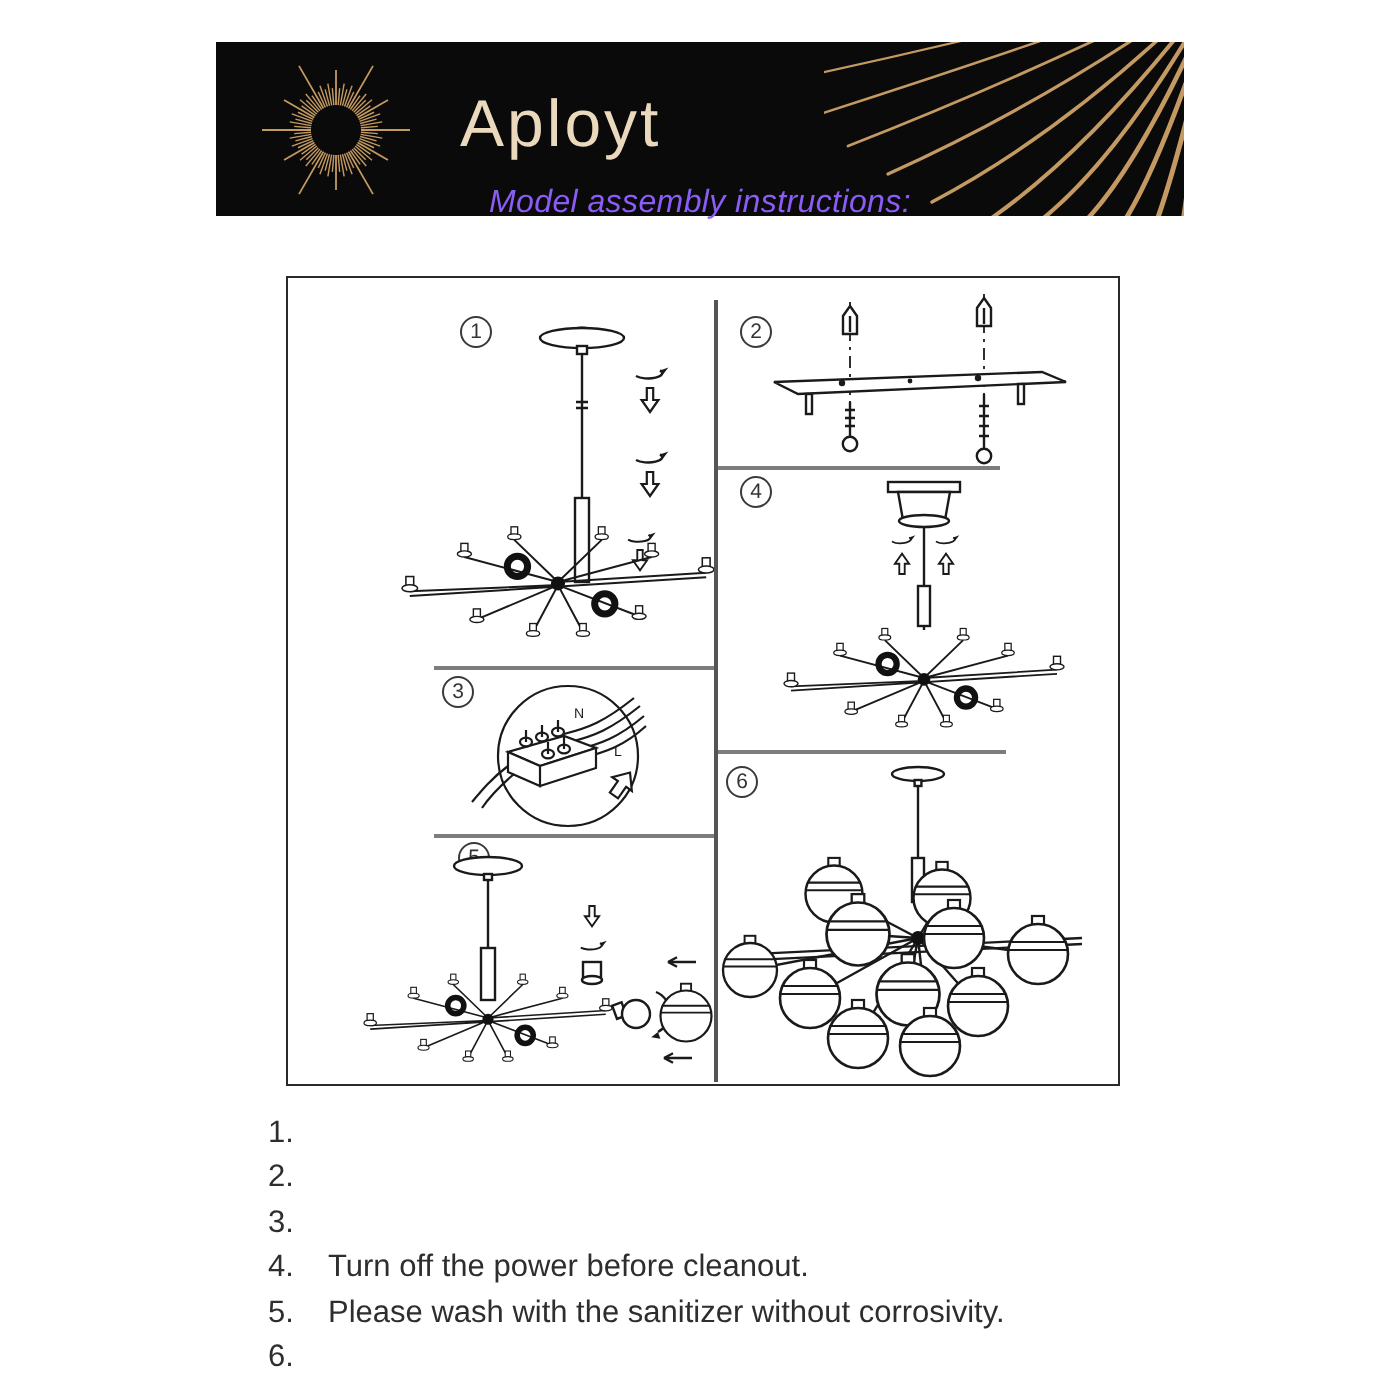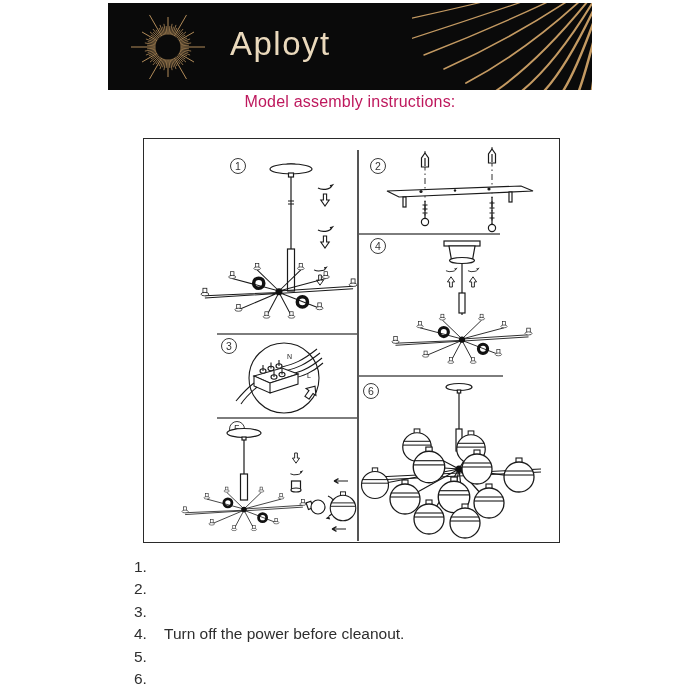--- a/index.html
+++ b/index.html
@@ -1,31 +1,31 @@
 <!DOCTYPE html>
 <html><head>
 <meta charset="utf-8">
 <style>
   html,body{margin:0;padding:0;}
   body{
     width:700px;height:700px;position:relative;background:#ffffff;
     font-family:"Liberation Sans", sans-serif;color:#2e2e2e;overflow:hidden;
   }
   .header{
-    position:absolute;left:108px;top:3px;width:484px;height:87px;
+    position:absolute;left:108px;top:21px;width:484px;height:87px;
     background:#0a0a0a;overflow:hidden;
   }
   .brand{
     position:absolute;left:122px;top:22px;font-size:33px;font-weight:300;
     letter-spacing:1.5px;color:#ead9bc;
   }
   .logo-svg{position:absolute;left:18px;top:2px;}
   .corner-rays{position:absolute;right:0;top:0;}
   .title-wrap{position:absolute;left:0;top:92px;width:700px;text-align:center;line-height:19px;}
-  .title-line{font-size:16px;font-weight:500;color:#be185d;letter-spacing:0.2px;}
+  .title-line{font-size:16px;font-weight:500;color:#8b5cf6;letter-spacing:0.2px;font-style:italic;}
   .diagram-box{
     position:absolute;left:143px;top:138px;width:417px;height:405px;
     border:1.5px solid #2a2a2a;box-sizing:border-box;
   }
   .vdiv{position:absolute;left:213px;top:11px;width:1.5px;height:391px;background:#555;}
   .hdiv{position:absolute;height:2px;background:#7d7d7d;}
   .hdiv.ld1{top:194px;left:73px;width:140px;}
   .hdiv.ld2{top:278px;left:73px;width:140px;}
   .hdiv.rd1{top:94px;left:215px;width:141px;}
   .hdiv.rd2{top:236px;left:215px;width:144px;}
@@ -338,17 +338,18 @@
   </div>
   <div class="note-row">
     <span class="note-num">3.</span>
   </div>
   <div class="note-row">
     <span class="note-num">4.</span>
     <span class="note-text">Turn off the power before cleanout.</span>
   </div>
   <div class="note-row">
     <span class="note-num">5.</span>
+    <span class="note-text">Please wash with the sanitizer without corrosivity.</span>
   </div>
   <div class="note-row">
     <span class="note-num">6.</span>
   </div>
 </div>
 
 </body></html>

